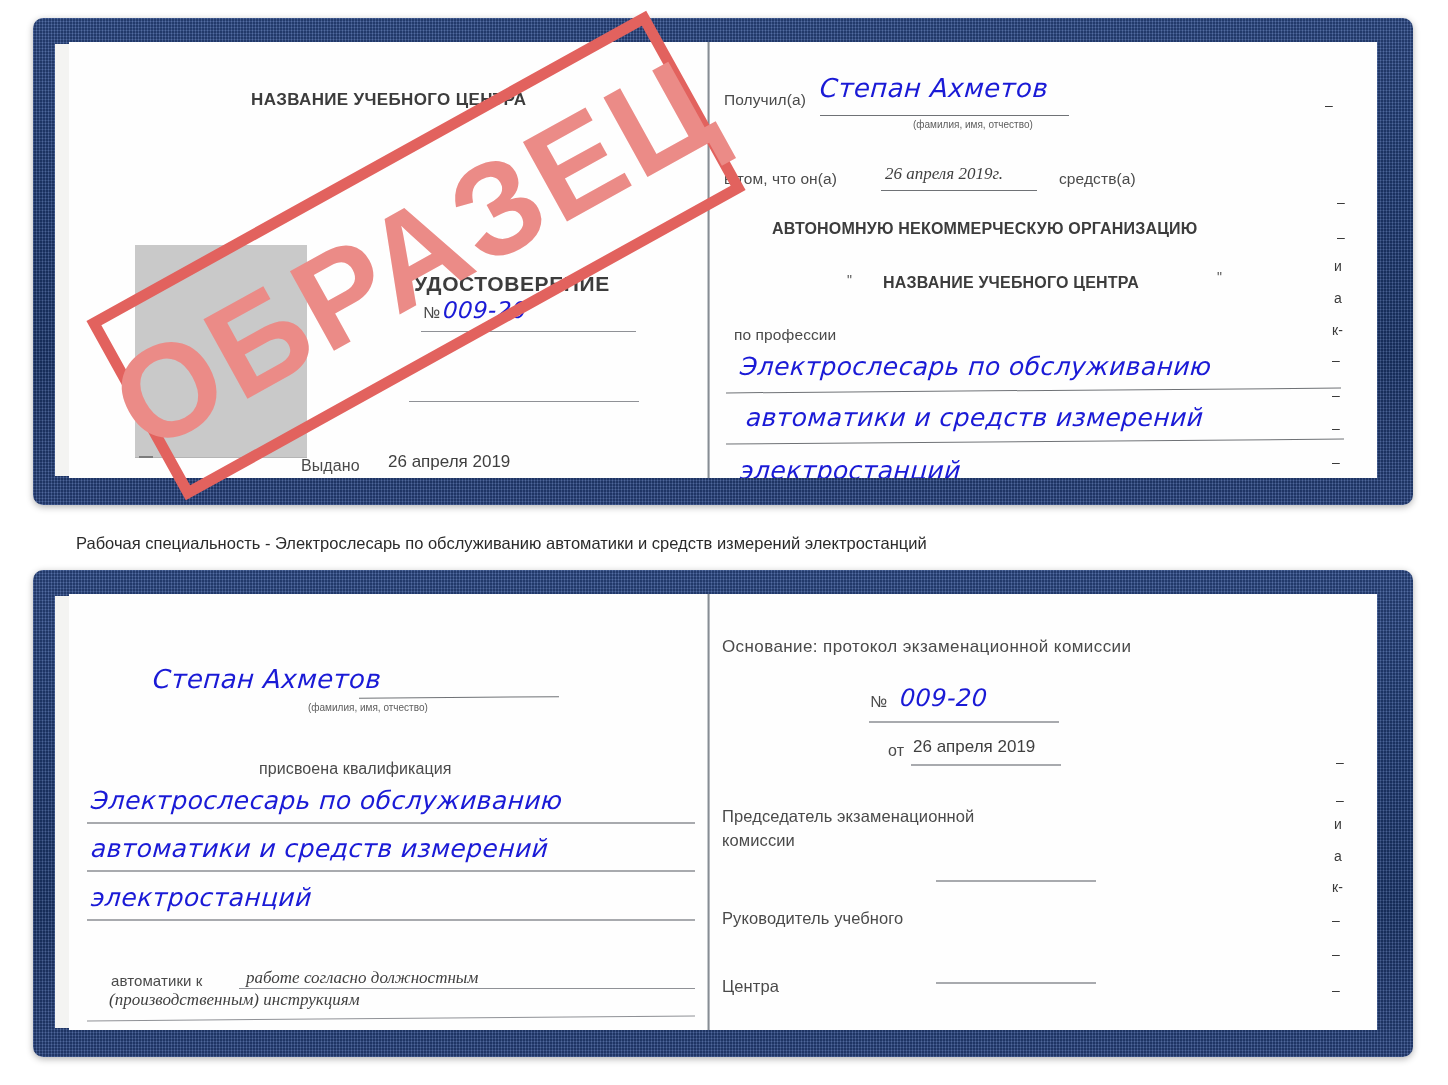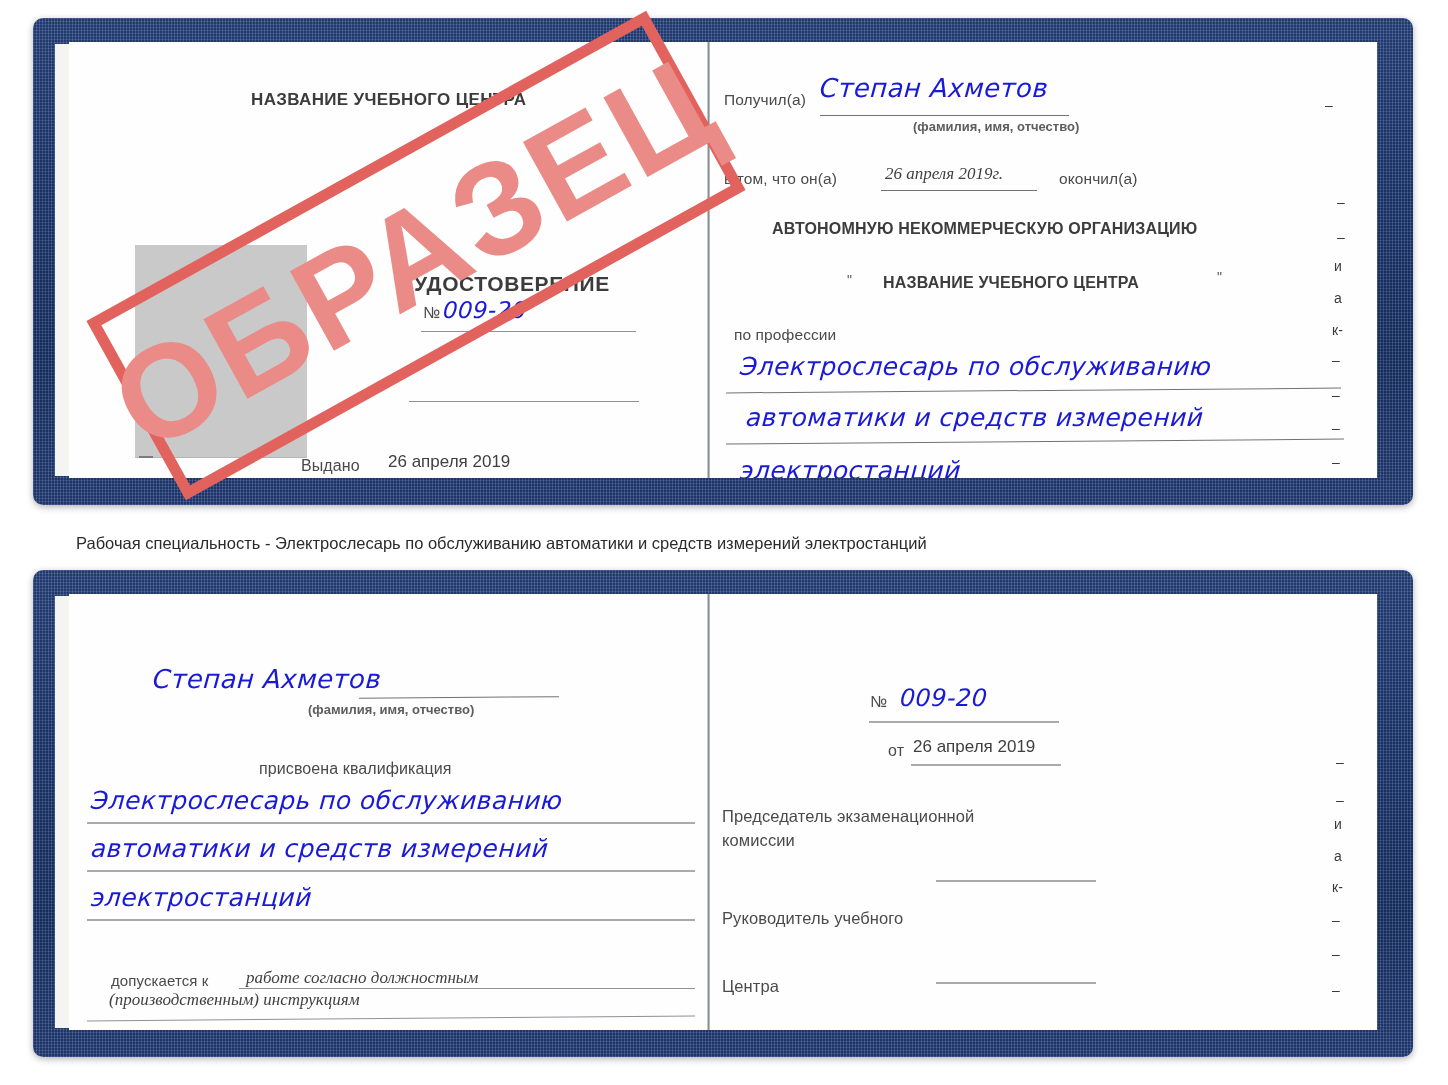--- a/index.html
+++ b/index.html
@@ -63,23 +63,22 @@
   }
   .lbl.center-head{
     color:#4d4d4d;
     font-size:18px;
     letter-spacing:1.1px;
     font-weight:normal;
   }
   .tiny{
     position:absolute;
     color:#5d5d5d;
-    font-size:13px;
-    white-space:nowrap;
-    font-weight:bold;
+    font-size:10px;
+    white-space:nowrap;
   }
   .hw{
     position:absolute;
     color:#1a1ad6;
     font-family:"DejaVu Sans", sans-serif;
     font-style:italic;
     font-size:22px;
     white-space:nowrap;
     letter-spacing:.4px;
     transform:skewX(-4deg);
@@ -197,21 +196,21 @@
 
       <div class="lbl" style="left:14px; top:49px;">Получил(а)</div>
       <div class="hw" style="left:110px; top:31px; font-size:26px;">Степан Ахметов</div>
       <div class="rule dark" style="left:110px; top:73px; width:249px;"></div>
       <div class="tiny" style="left:203px; top:77px;">(фамилия, имя, отчество)</div>
       <div class="frag" style="left:615px; top:55px;">–</div>
 
       <div class="lbl" style="left:14px; top:128px;">в том, что он(а)</div>
       <div class="typed-it" style="left:175px; top:122px;">26 апреля 2019г.</div>
       <div class="rule dark" style="left:171px; top:148px; width:156px;"></div>
-      <div class="lbl" style="left:349px; top:128px;">окончил(а)</div>
+      <div class="lbl" style="left:349px; top:128px;">средств(а)</div>
 
       <div class="lbl caps" style="left:62px; top:178px; font-size:16px; letter-spacing:.2px;">АВТОНОМНУЮ НЕКОММЕРЧЕСКУЮ ОРГАНИЗАЦИЮ</div>
       <div class="lbl" style="left:137px; top:230px; font-size:14px; color:#555;">"</div>
       <div class="lbl caps" style="left:173px; top:232px; font-size:16px; letter-spacing:.2px;">НАЗВАНИЕ УЧЕБНОГО ЦЕНТРА</div>
       <div class="lbl" style="left:507px; top:227px; font-size:14px; color:#555;">"</div>
 
       <div class="frag" style="left:627px; top:152px;">–</div>
       <div class="frag" style="left:627px; top:187px;">–</div>
       <div class="frag" style="left:624px; top:216px;">и</div>
       <div class="frag" style="left:624px; top:248px;">а</div>
@@ -260,32 +259,33 @@
 
       <div class="hw" style="left:22px; top:192px; font-size:25px;">Электрослесарь по обслуживанию</div>
       <div class="rule thin" style="left:18px; top:228px; width:608px; height:2px; background:#a8aaae;"></div>
 
       <div class="hw" style="left:22px; top:240px; font-size:25px;">автоматики и средств измерений</div>
       <div class="rule thin" style="left:18px; top:276px; width:608px; height:2px; background:#a8aaae;"></div>
 
       <div class="hw" style="left:22px; top:289px; font-size:25px;">электростанций</div>
       <div class="rule thin" style="left:18px; top:325px; width:608px; height:2px; background:#a8aaae;"></div>
 
-      <div class="lbl" style="left:42px; top:378px; font-size:15px;">допускается к</div>
+      <div class="lbl" style="left:42px; top:378px; font-size:15px;">автоматики к</div>
       <div class="typed-it" style="left:177px; top:374px;">работе согласно должностным</div>
       <div class="typed-it" style="left:40px; top:396px;">(производственным) инструкциям</div>
       <div class="rule" style="left:170px; top:394px; width:456px;"></div>
       <div class="rule" style="left:18px; top:424px; width:608px; transform:rotate(-0.45deg);"></div>
 
     </div>
 
     <div class="spine"></div>
 
     <div class="page right" style="width:667px;">
 
+      <div class="lbl" style="left:12px; top:43px; font-size:17px; letter-spacing:.4px;">Основание: протокол экзаменационной комиссии</div>
 
       <div class="lbl" style="left:160px; top:99px; font-size:16px;">№</div>
       <div class="hw" style="left:190px; top:90px; font-size:24px;">009-20</div>
       <div class="rule thin" style="left:159px; top:127px; width:190px; height:2px; background:#a8aaae;"></div>
 
       <div class="lbl" style="left:178px; top:148px; font-size:16px;">от</div>
       <div class="typed" style="left:203px; top:143px; font-size:17px;">26 апреля 2019</div>
       <div class="rule thin" style="left:201px; top:170px; width:150px; height:2px; background:#a8aaae;"></div>
 
       <div class="frag" style="left:626px; top:160px;">–</div>

